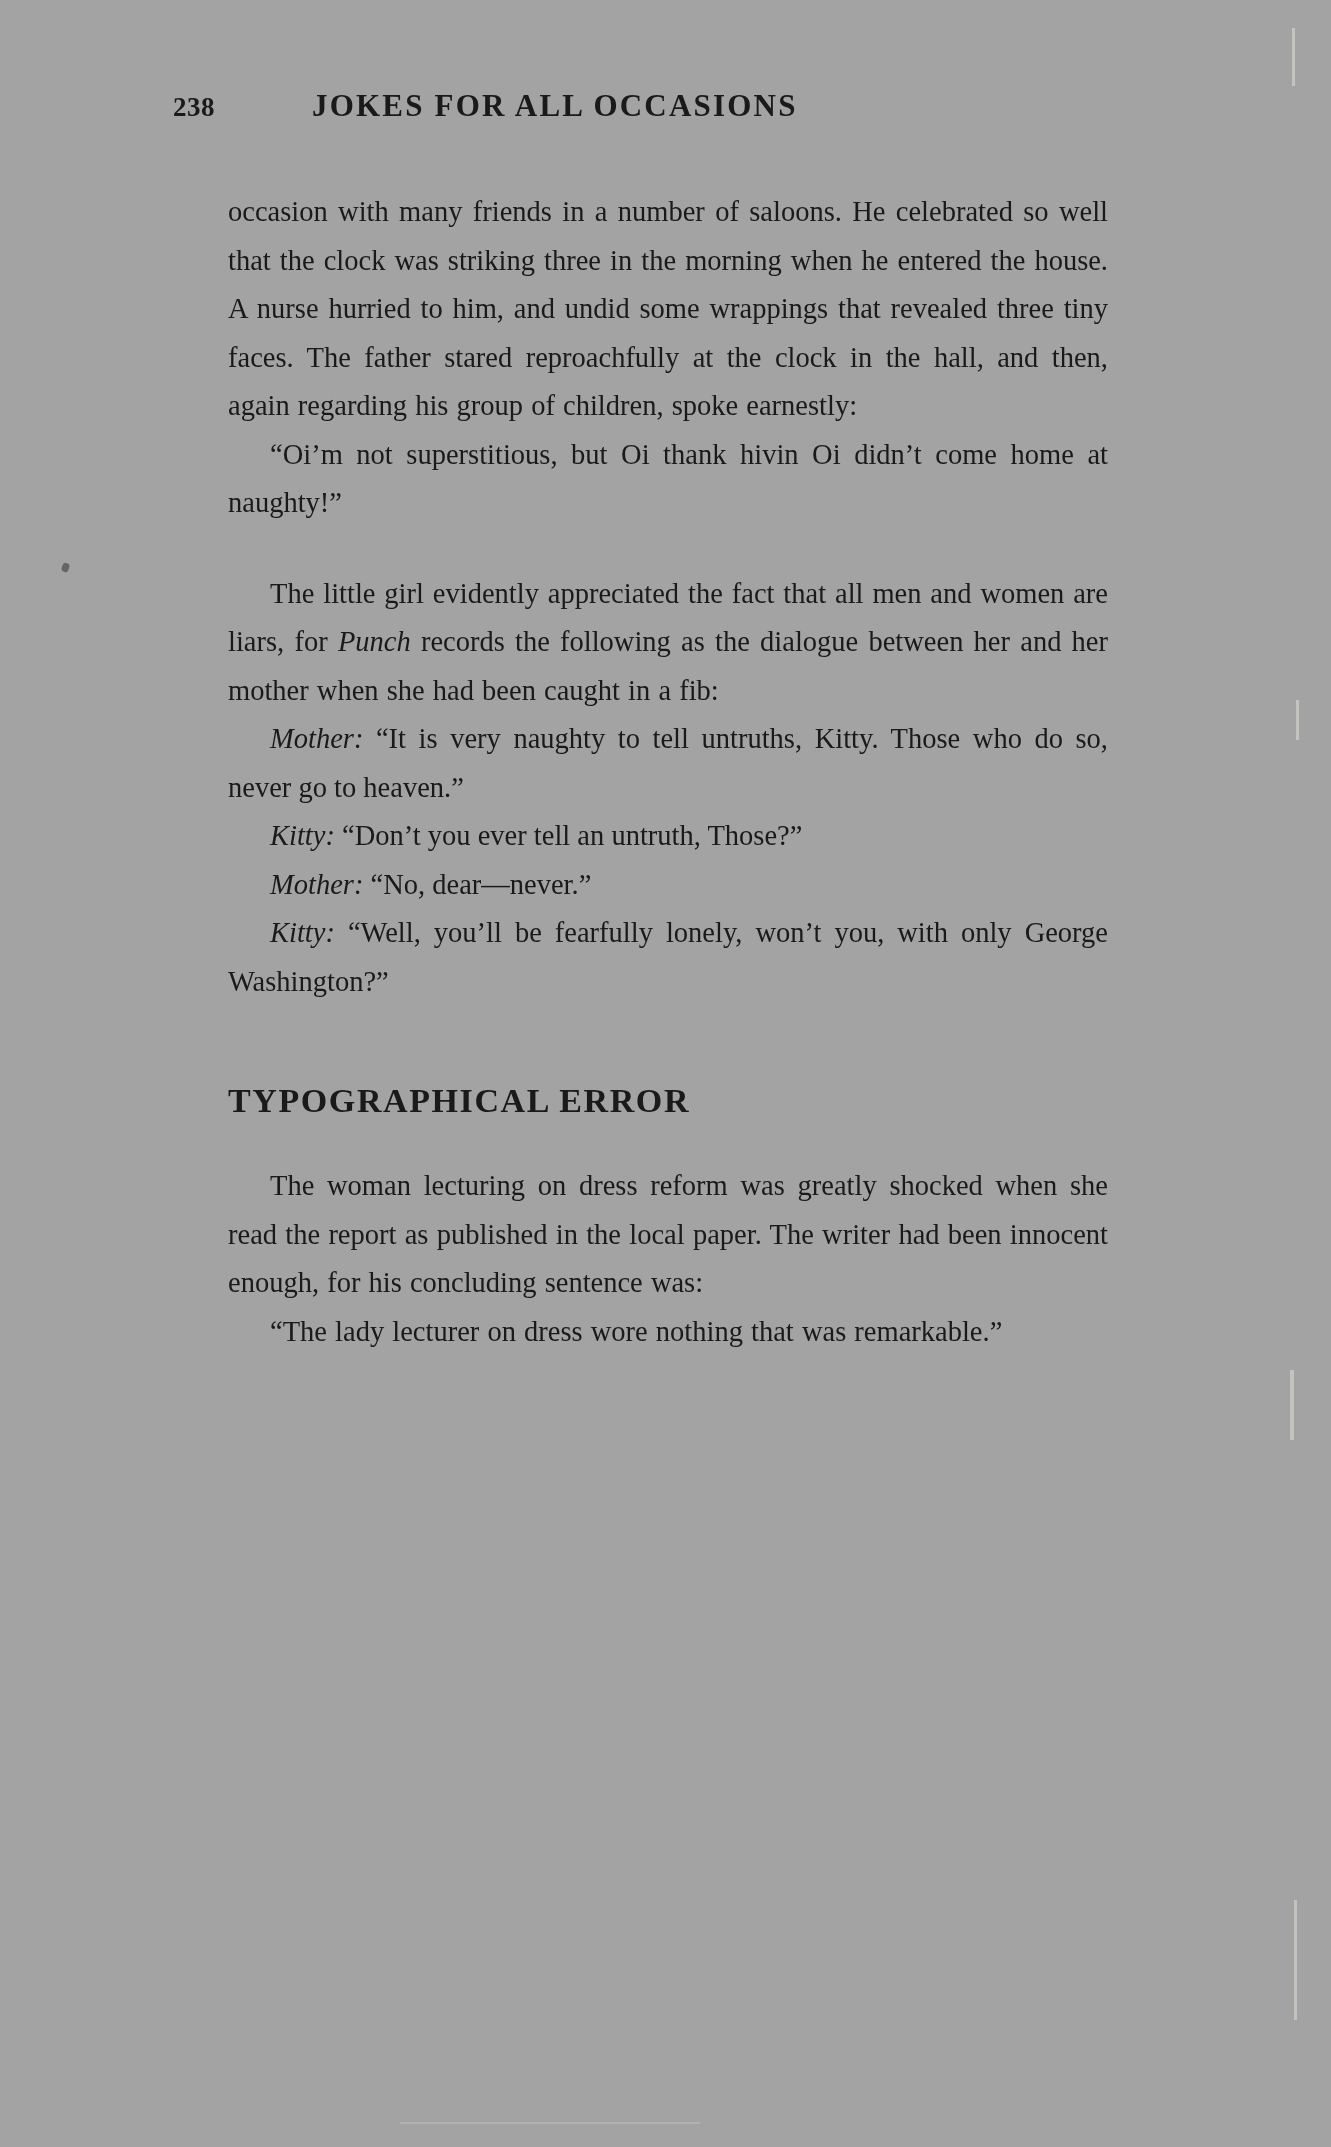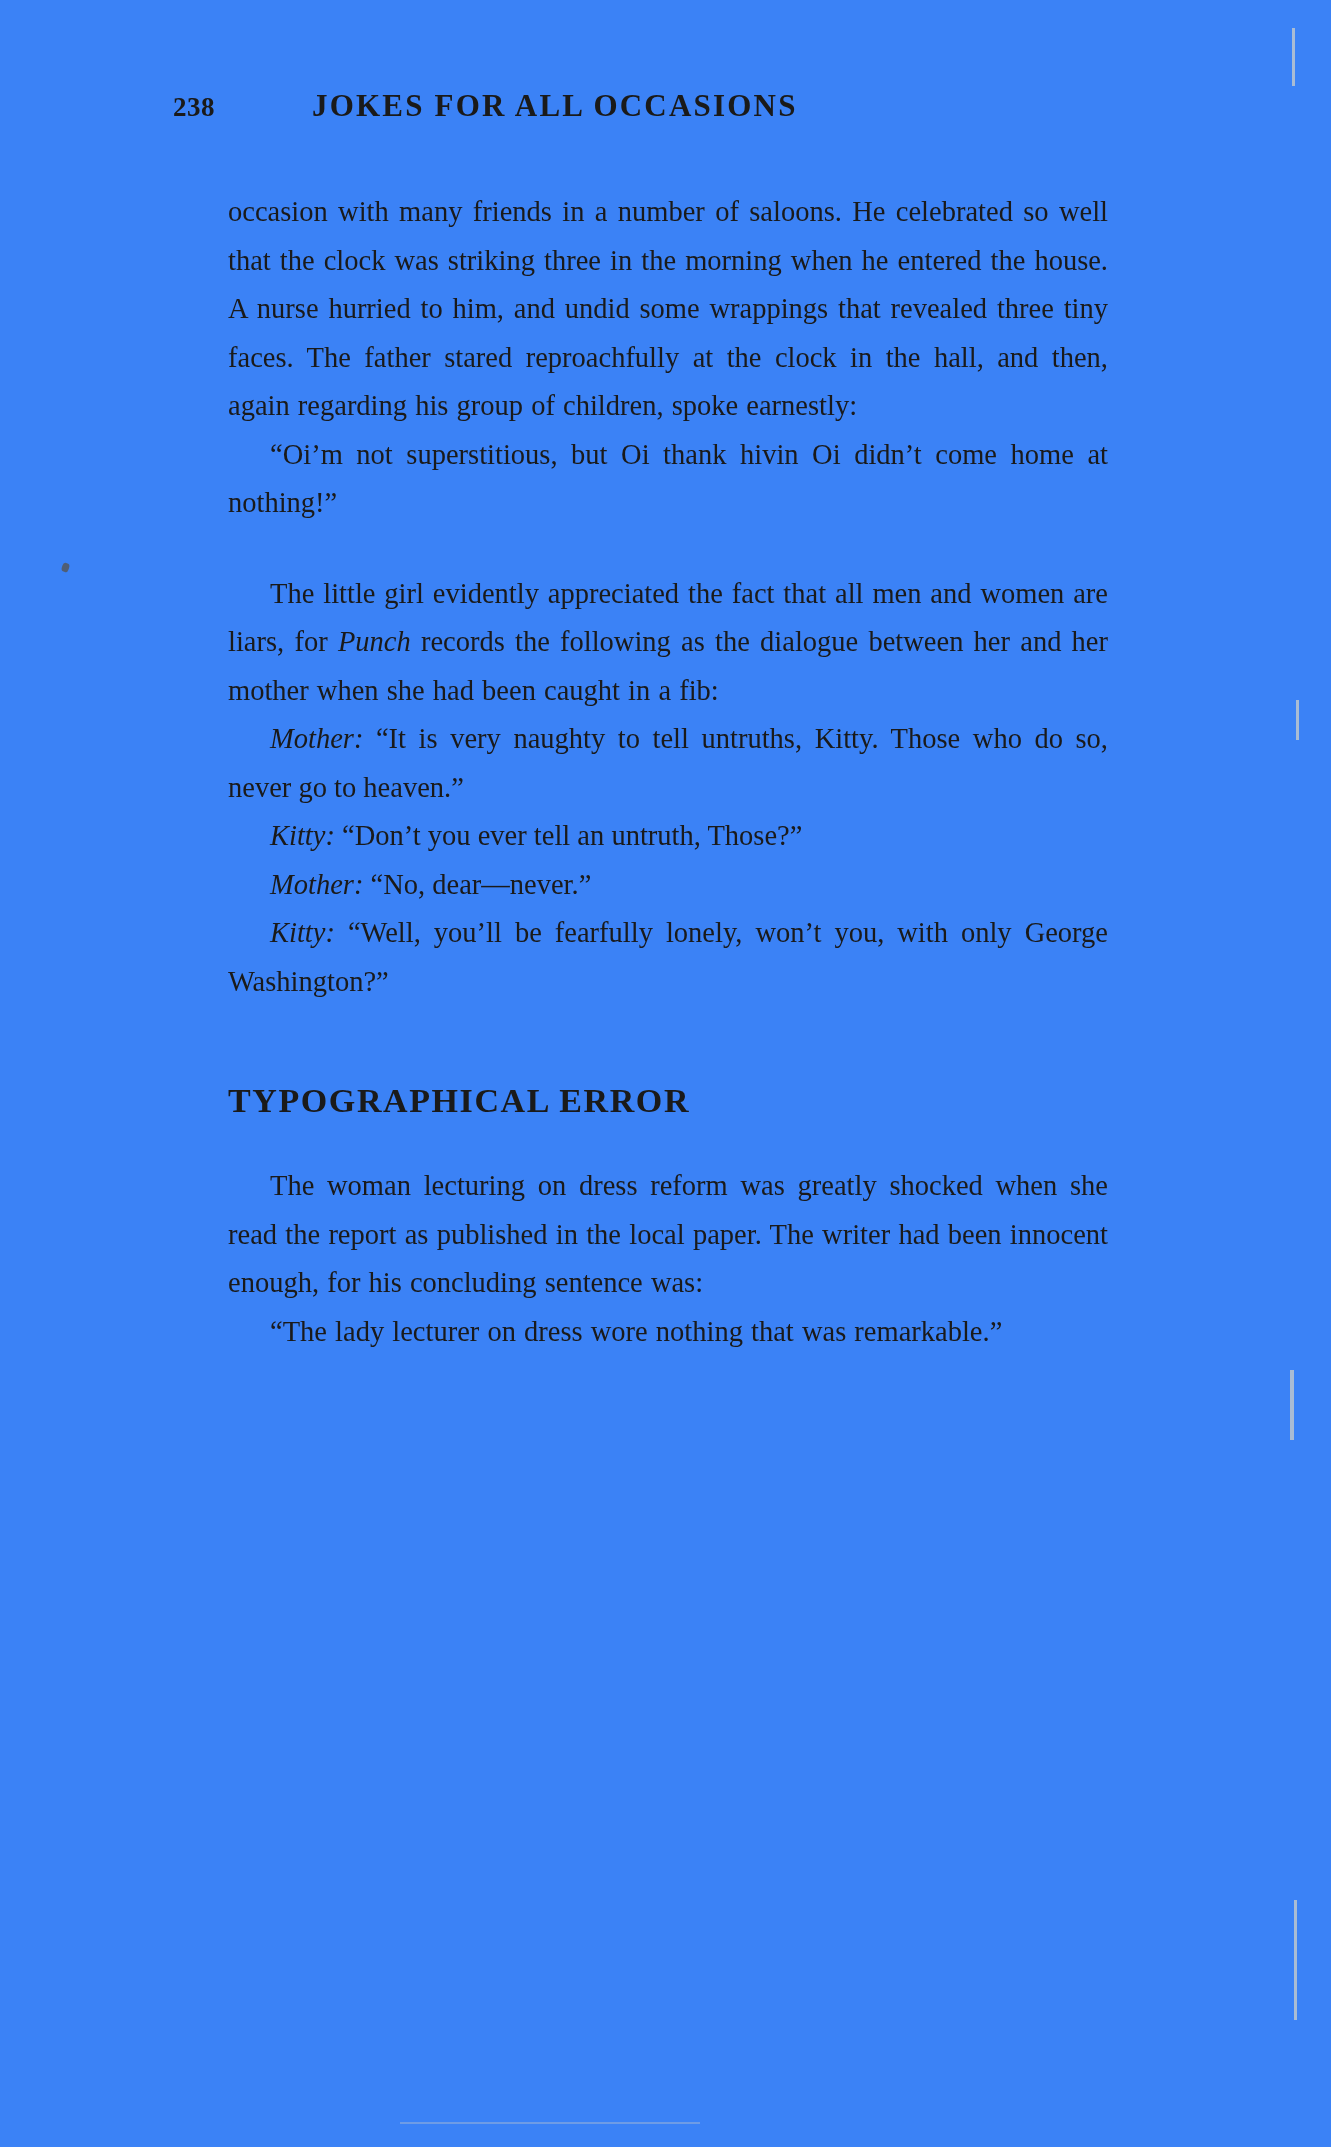--- a/index.html
+++ b/index.html
@@ -11,21 +11,21 @@
     width: 1331px;
     height: 2147px;
     position: relative;
     font-family: "Liberation Serif", serif;
     color: #1a1a1a;
     overflow: hidden;
   }
   .page {
     position: absolute;
     inset: 0;
-    background: #3b82f6;
+    background: #a3a3a3;
   }
   .content {
     position: absolute;
     left: 228px;
     top: 0;
     width: 880px;
   }
   
   .running-head {
     position: relative;
@@ -122,21 +122,21 @@
 
   <div class="content">
 
     <div class="running-head">
       <div class="folio">238</div>
       <div class="head-title">JOKES FOR ALL OCCASIONS</div>
     </div>
 
     <p class="para block-first">occasion with many friends in a number of saloons.  He celebrated so well that the clock was striking three in the morning when he entered the house.  A nurse hurried to him, and undid some wrappings that revealed three tiny faces.  The father stared reproachfully at the clock in the hall, and then, again regarding his group of children, spoke earnestly:</p>
 
-    <p class="para indent">“Oi’m not superstitious, but Oi thank hivin Oi didn’t come home at nothing!”</p>
+    <p class="para indent">“Oi’m not superstitious, but Oi thank hivin Oi didn’t come home at naughty!”</p>
 
 
     <p class="para indent sec-gap-after"><span>The little girl evidently appreciated the fact that all men and women are liars, for </span><em>Punch</em><span> records the following as the dialogue between her and her mother when she had been caught in a fib:</span></p>
 
     <p class="dialogue"><span class="speaker">Mother:</span><span> “It is very naughty to tell untruths, Kitty. Those who do so, never go to heaven.”</span></p>
 
     <p class="dialogue"><span class="speaker">Kitty:</span><span> “Don’t you ever tell an untruth, Those?”</span></p>
 
     <p class="dialogue"><span class="speaker">Mother:</span><span> “No, dear—never.”</span></p>
 

